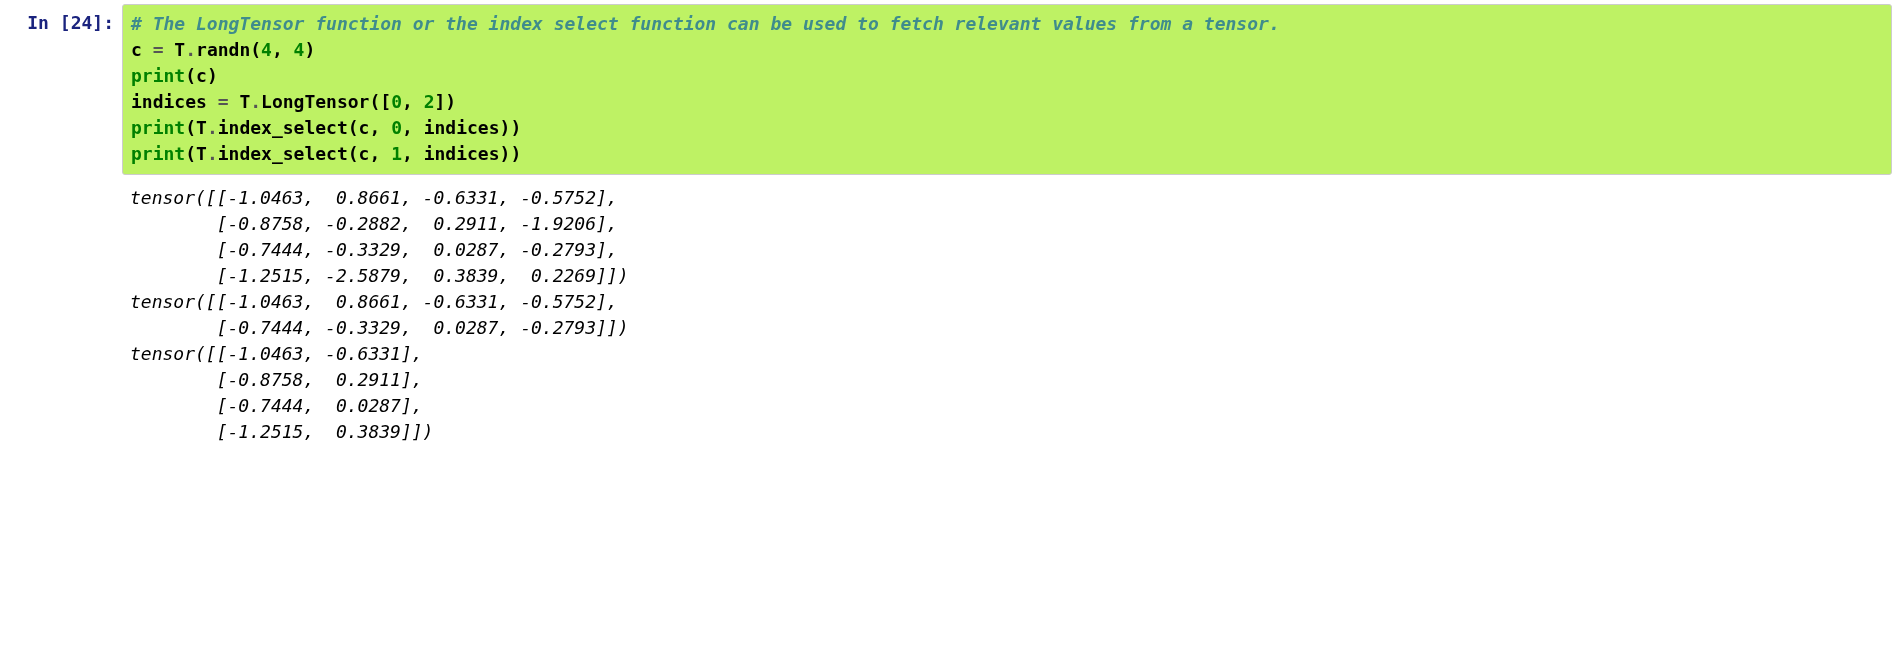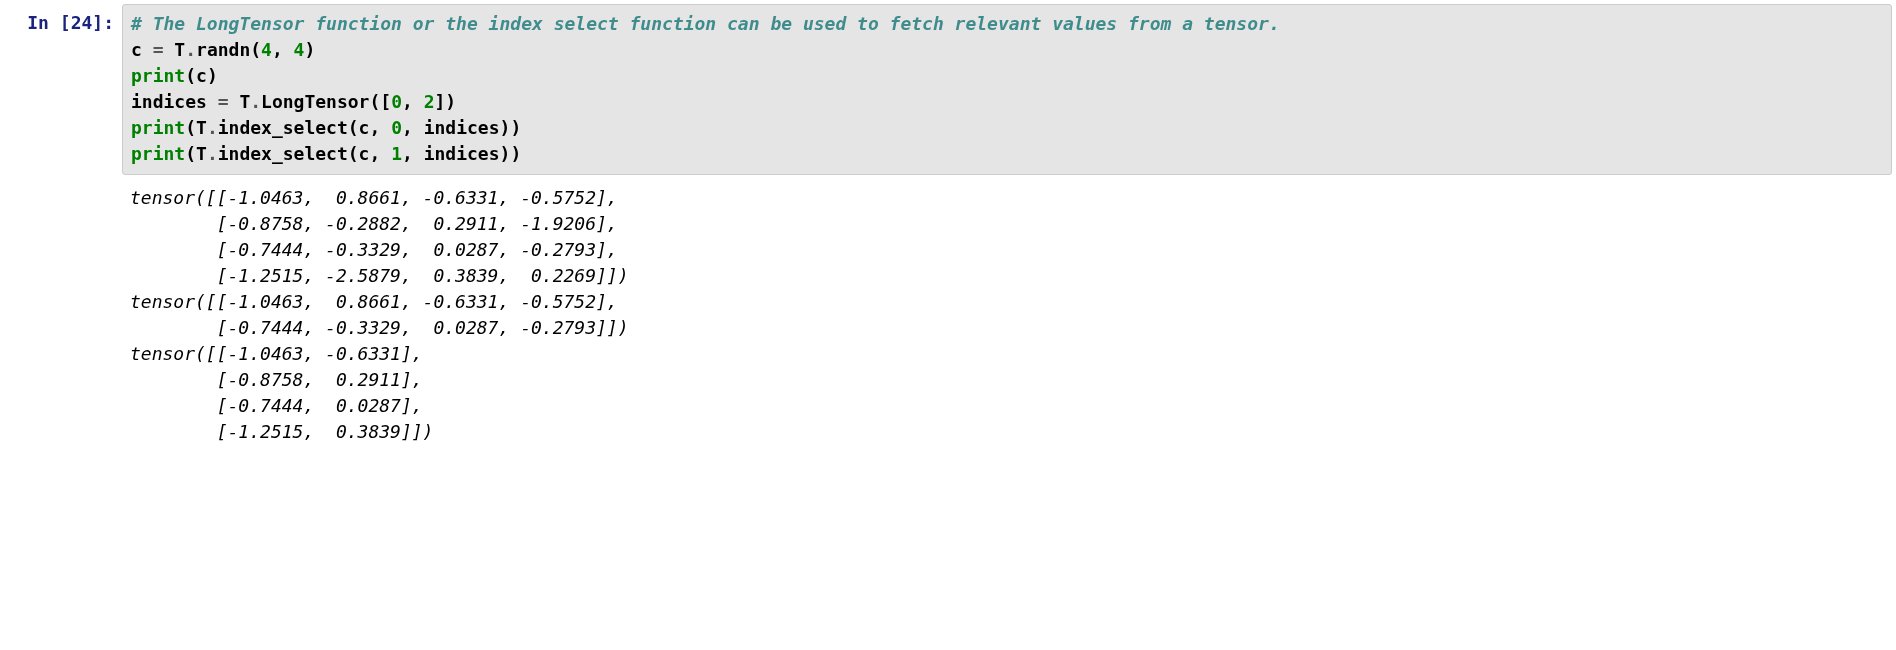--- a/index.html
+++ b/index.html
@@ -25,21 +25,21 @@
     font-weight: bold;
     color: #303F9F;
   }
   .main-area {
     flex: 1 1 auto;
     min-width: 0;
   }
   .code-area {
     border: 1px solid #ccc;
     border-radius: 3px;
-    background: #e5e5e5;
+    background: #bef264;
     padding: 6px 8px;
     white-space: pre;
     overflow-x: auto;
   }
   .output-area {
     padding: 10px 8px 0 8px;
     white-space: pre;
     font-style: italic;
   }
   .c-comment { color: #3f8c8c; font-style: italic; font-weight: bold; }

